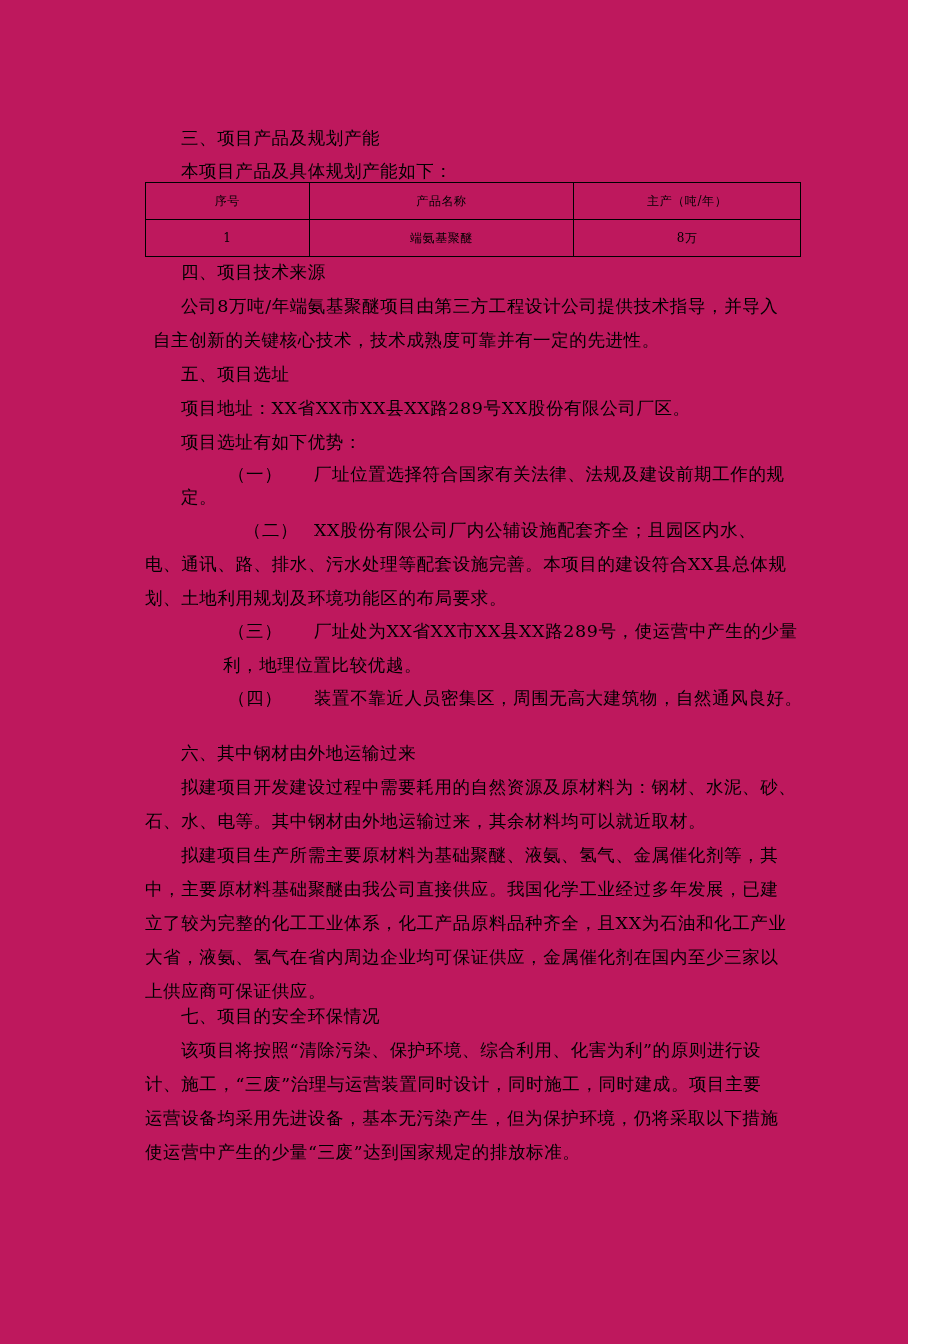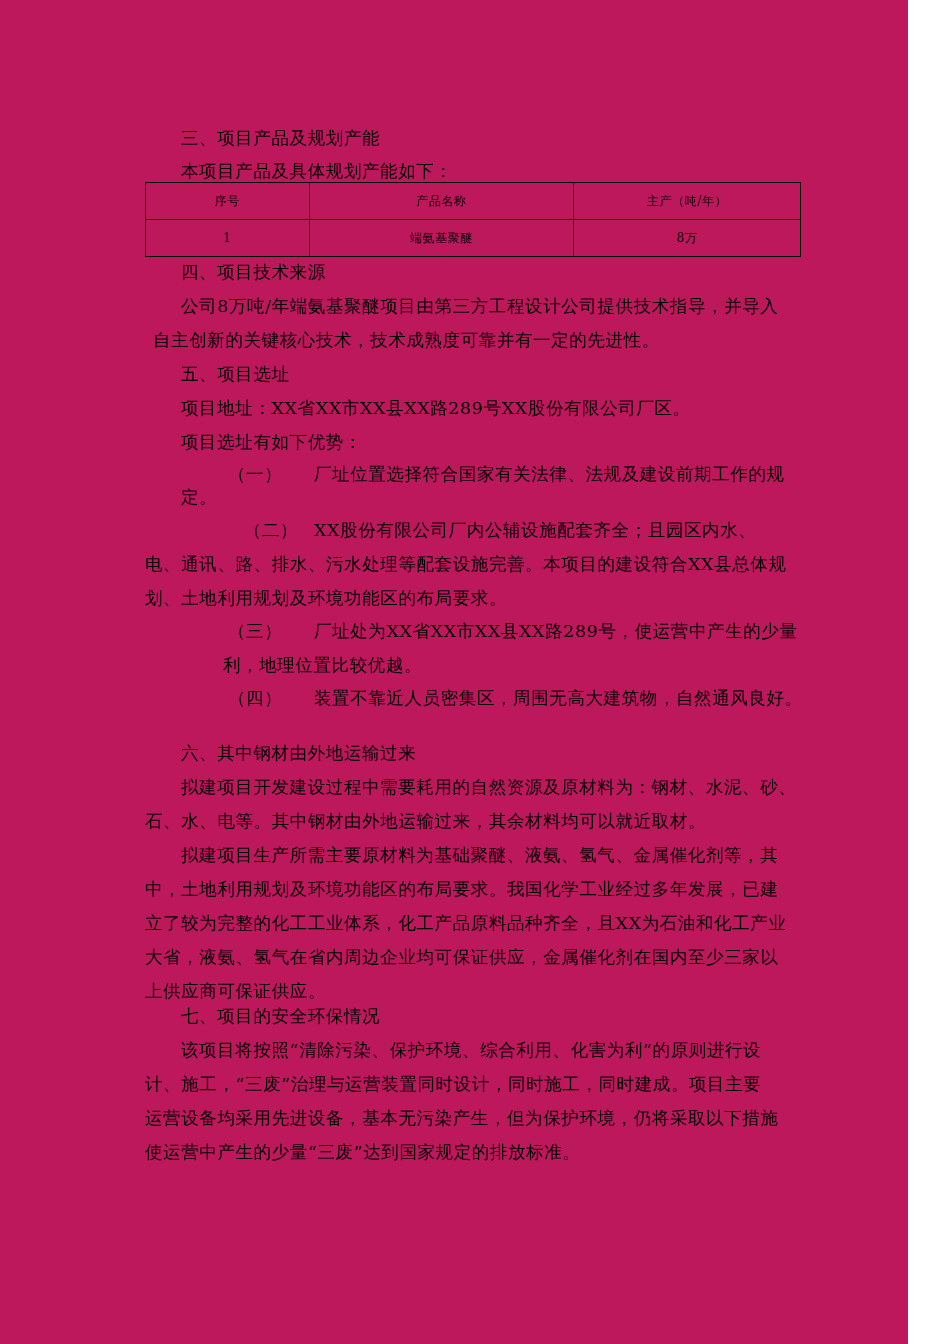--- a/index.html
+++ b/index.html
@@ -63,21 +63,21 @@
   <div class="line" style="left:181px; top:654px;margin-left:42px;">利，地理位置比较优越。</div>
 
   <div class="line" style="left:228px; top:687px;">
     <span class="lbl">（四）</span><span>装置不靠近人员密集区，周围无高大建筑物，自然通风良好。</span>
   </div>
 
   <div class="line" style="left:181px; top:742px;">六、其中钢材由外地运输过来</div>
   <div class="line" style="left:181px; top:776px;">拟建项目开发建设过程中需要耗用的自然资源及原材料为：钢材、水泥、砂、</div>
   <div class="line" style="left:145px; top:810px;">石、水、电等。其中钢材由外地运输过来，其余材料均可以就近取材。</div>
   <div class="line" style="left:181px; top:844px;">拟建项目生产所需主要原材料为基础聚醚、液氨、氢气、金属催化剂等，其</div>
-  <div class="line" style="left:145px; top:878px;">中，土地利用规划及环境功能区的布局要求。我国化学工业经过多年发展，已建</div>
+  <div class="line" style="left:145px; top:878px;">中，主要原材料基础聚醚由我公司直接供应。我国化学工业经过多年发展，已建</div>
   <div class="line" style="left:145px; top:912px;">立了较为完整的化工工业体系，化工产品原料品种齐全，且XX为石油和化工产业</div>
   <div class="line" style="left:145px; top:946px;">大省，液氨、氢气在省内周边企业均可保证供应，金属催化剂在国内至少三家以</div>
   <div class="line" style="left:145px; top:980px;">上供应商可保证供应。</div>
 
   <div class="line" style="left:181px; top:1005px;">七、项目的安全环保情况</div>
   <div class="line" style="left:181px; top:1039px;">该项目将按照“清除污染、保护环境、综合利用、化害为利”的原则进行设</div>
   <div class="line" style="left:145px; top:1073px;">计、施工，“三废”治理与运营装置同时设计，同时施工，同时建成。项目主要</div>
   <div class="line" style="left:145px; top:1107px;">运营设备均采用先进设备，基本无污染产生，但为保护环境，仍将采取以下措施</div>
   <div class="line" style="left:145px; top:1141px;">使运营中产生的少量“三废”达到国家规定的排放标准。</div>
 

